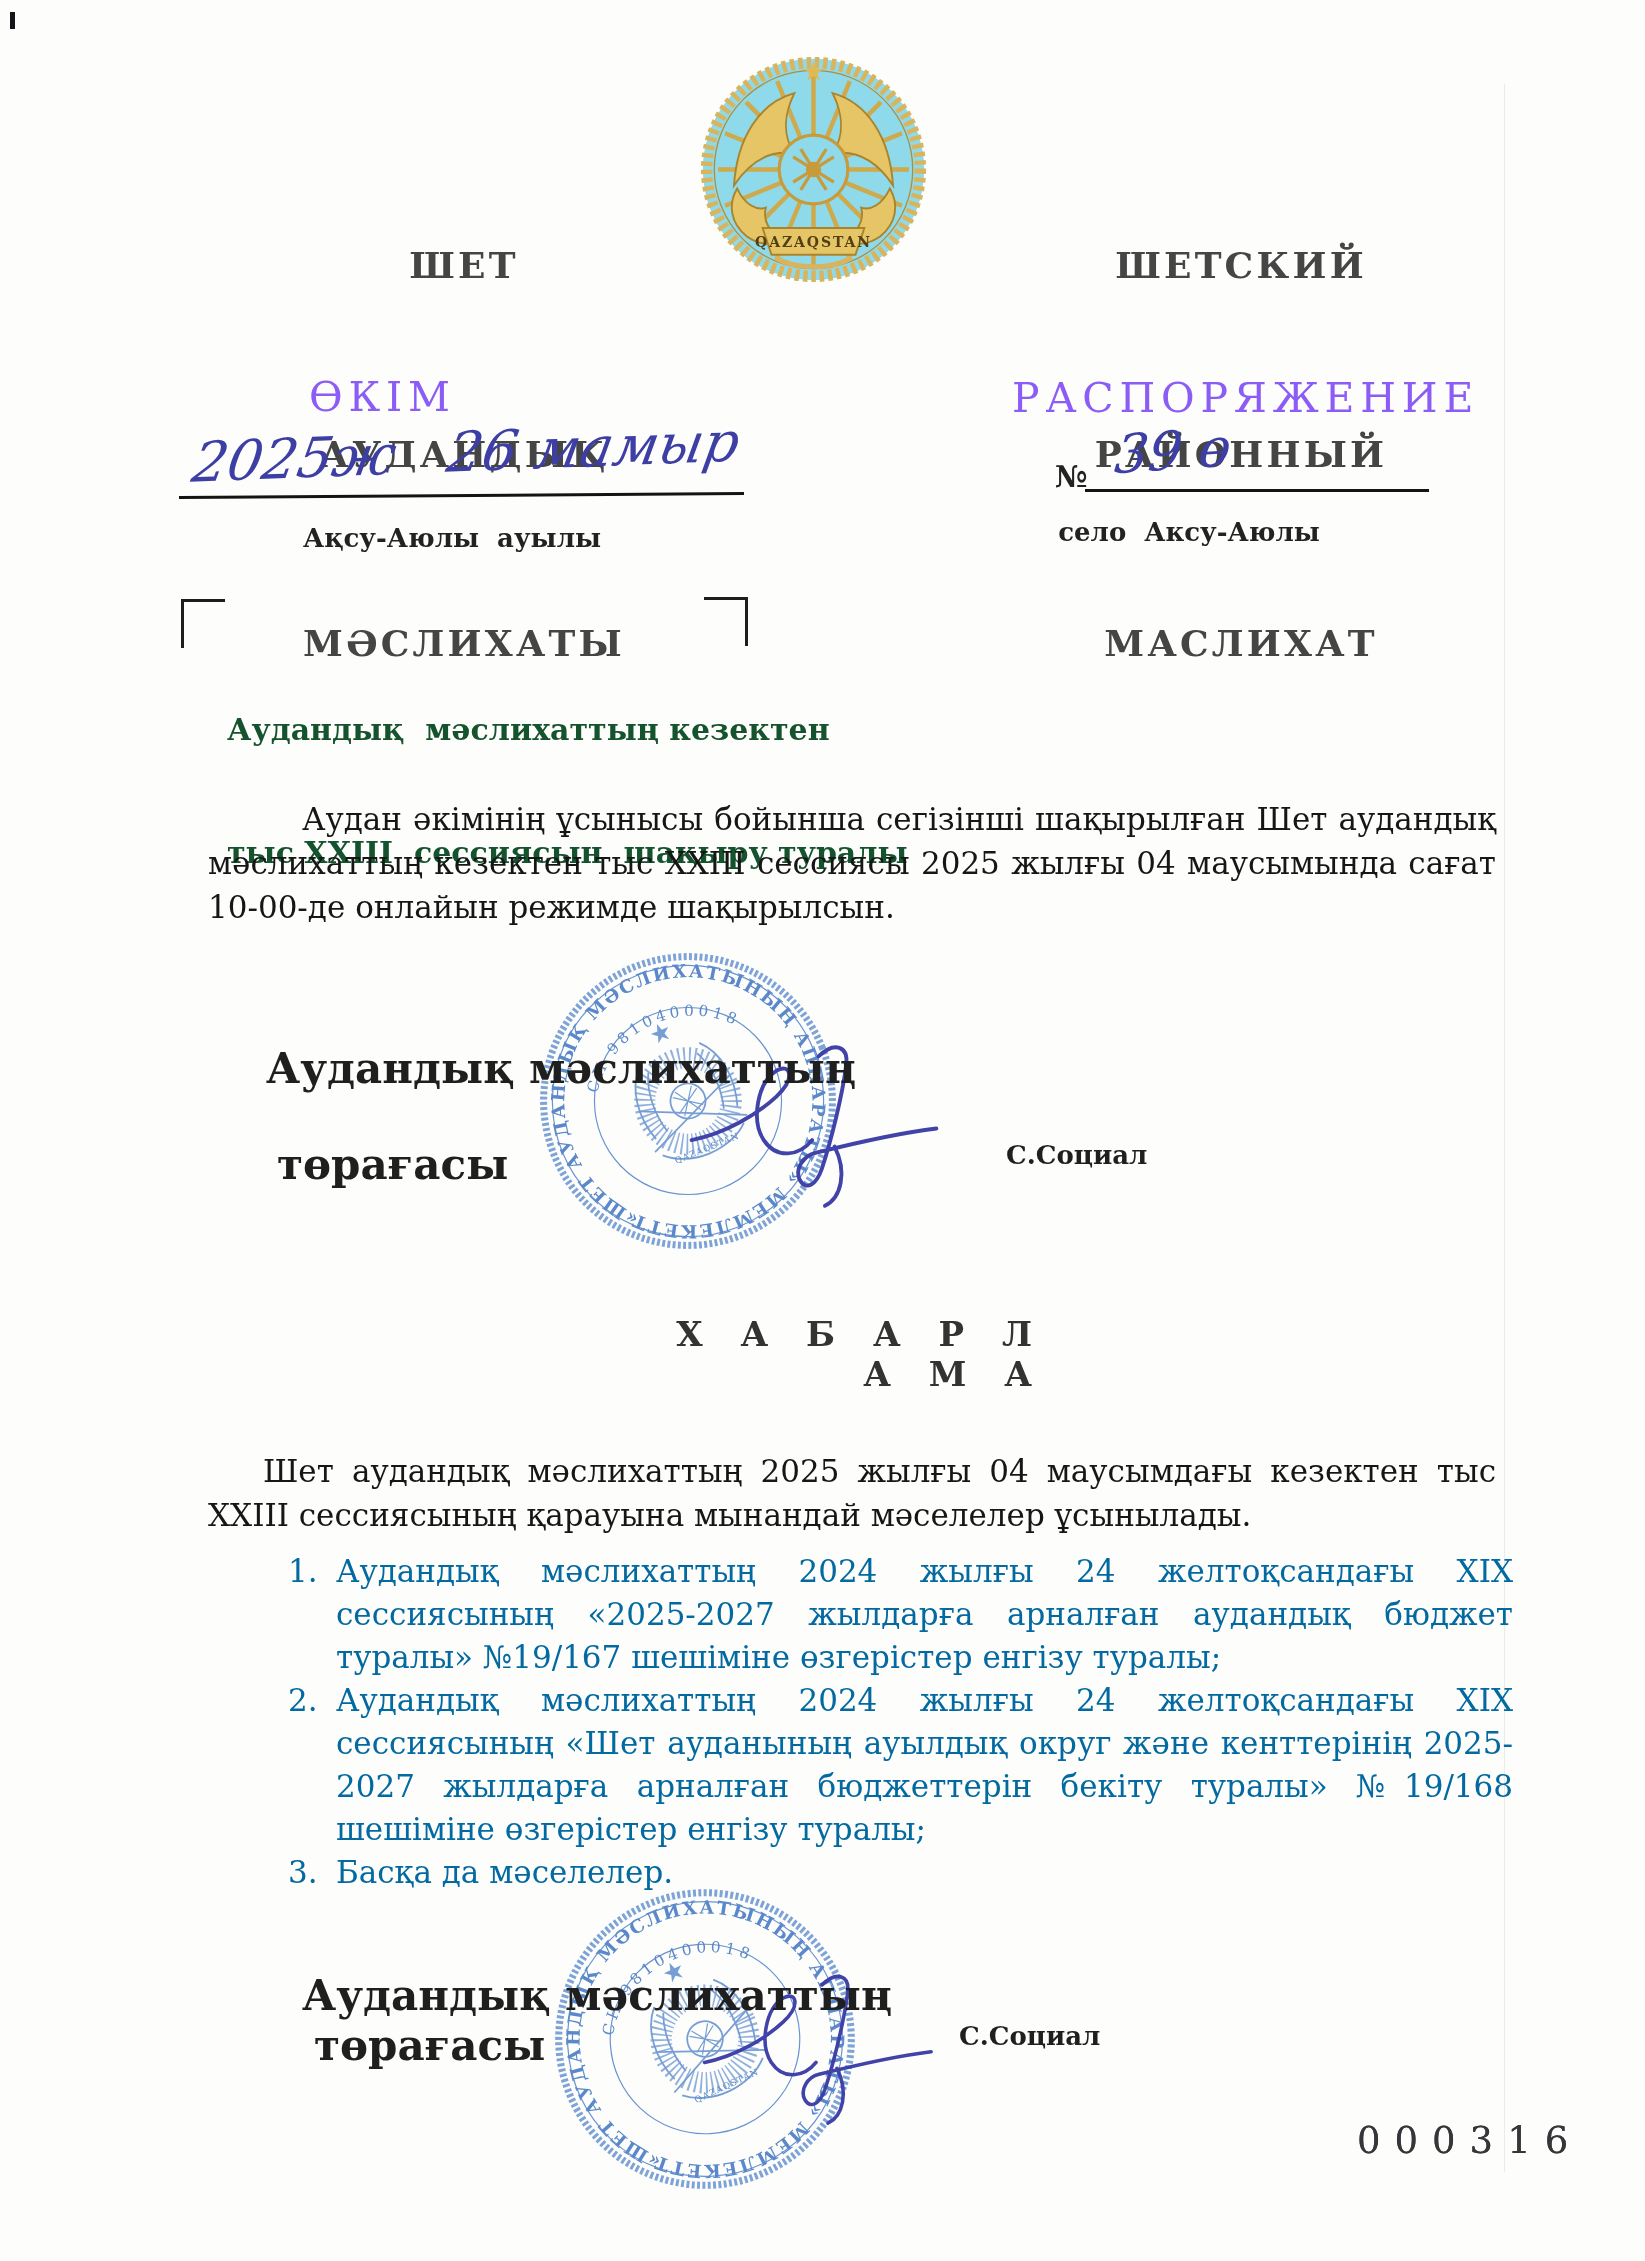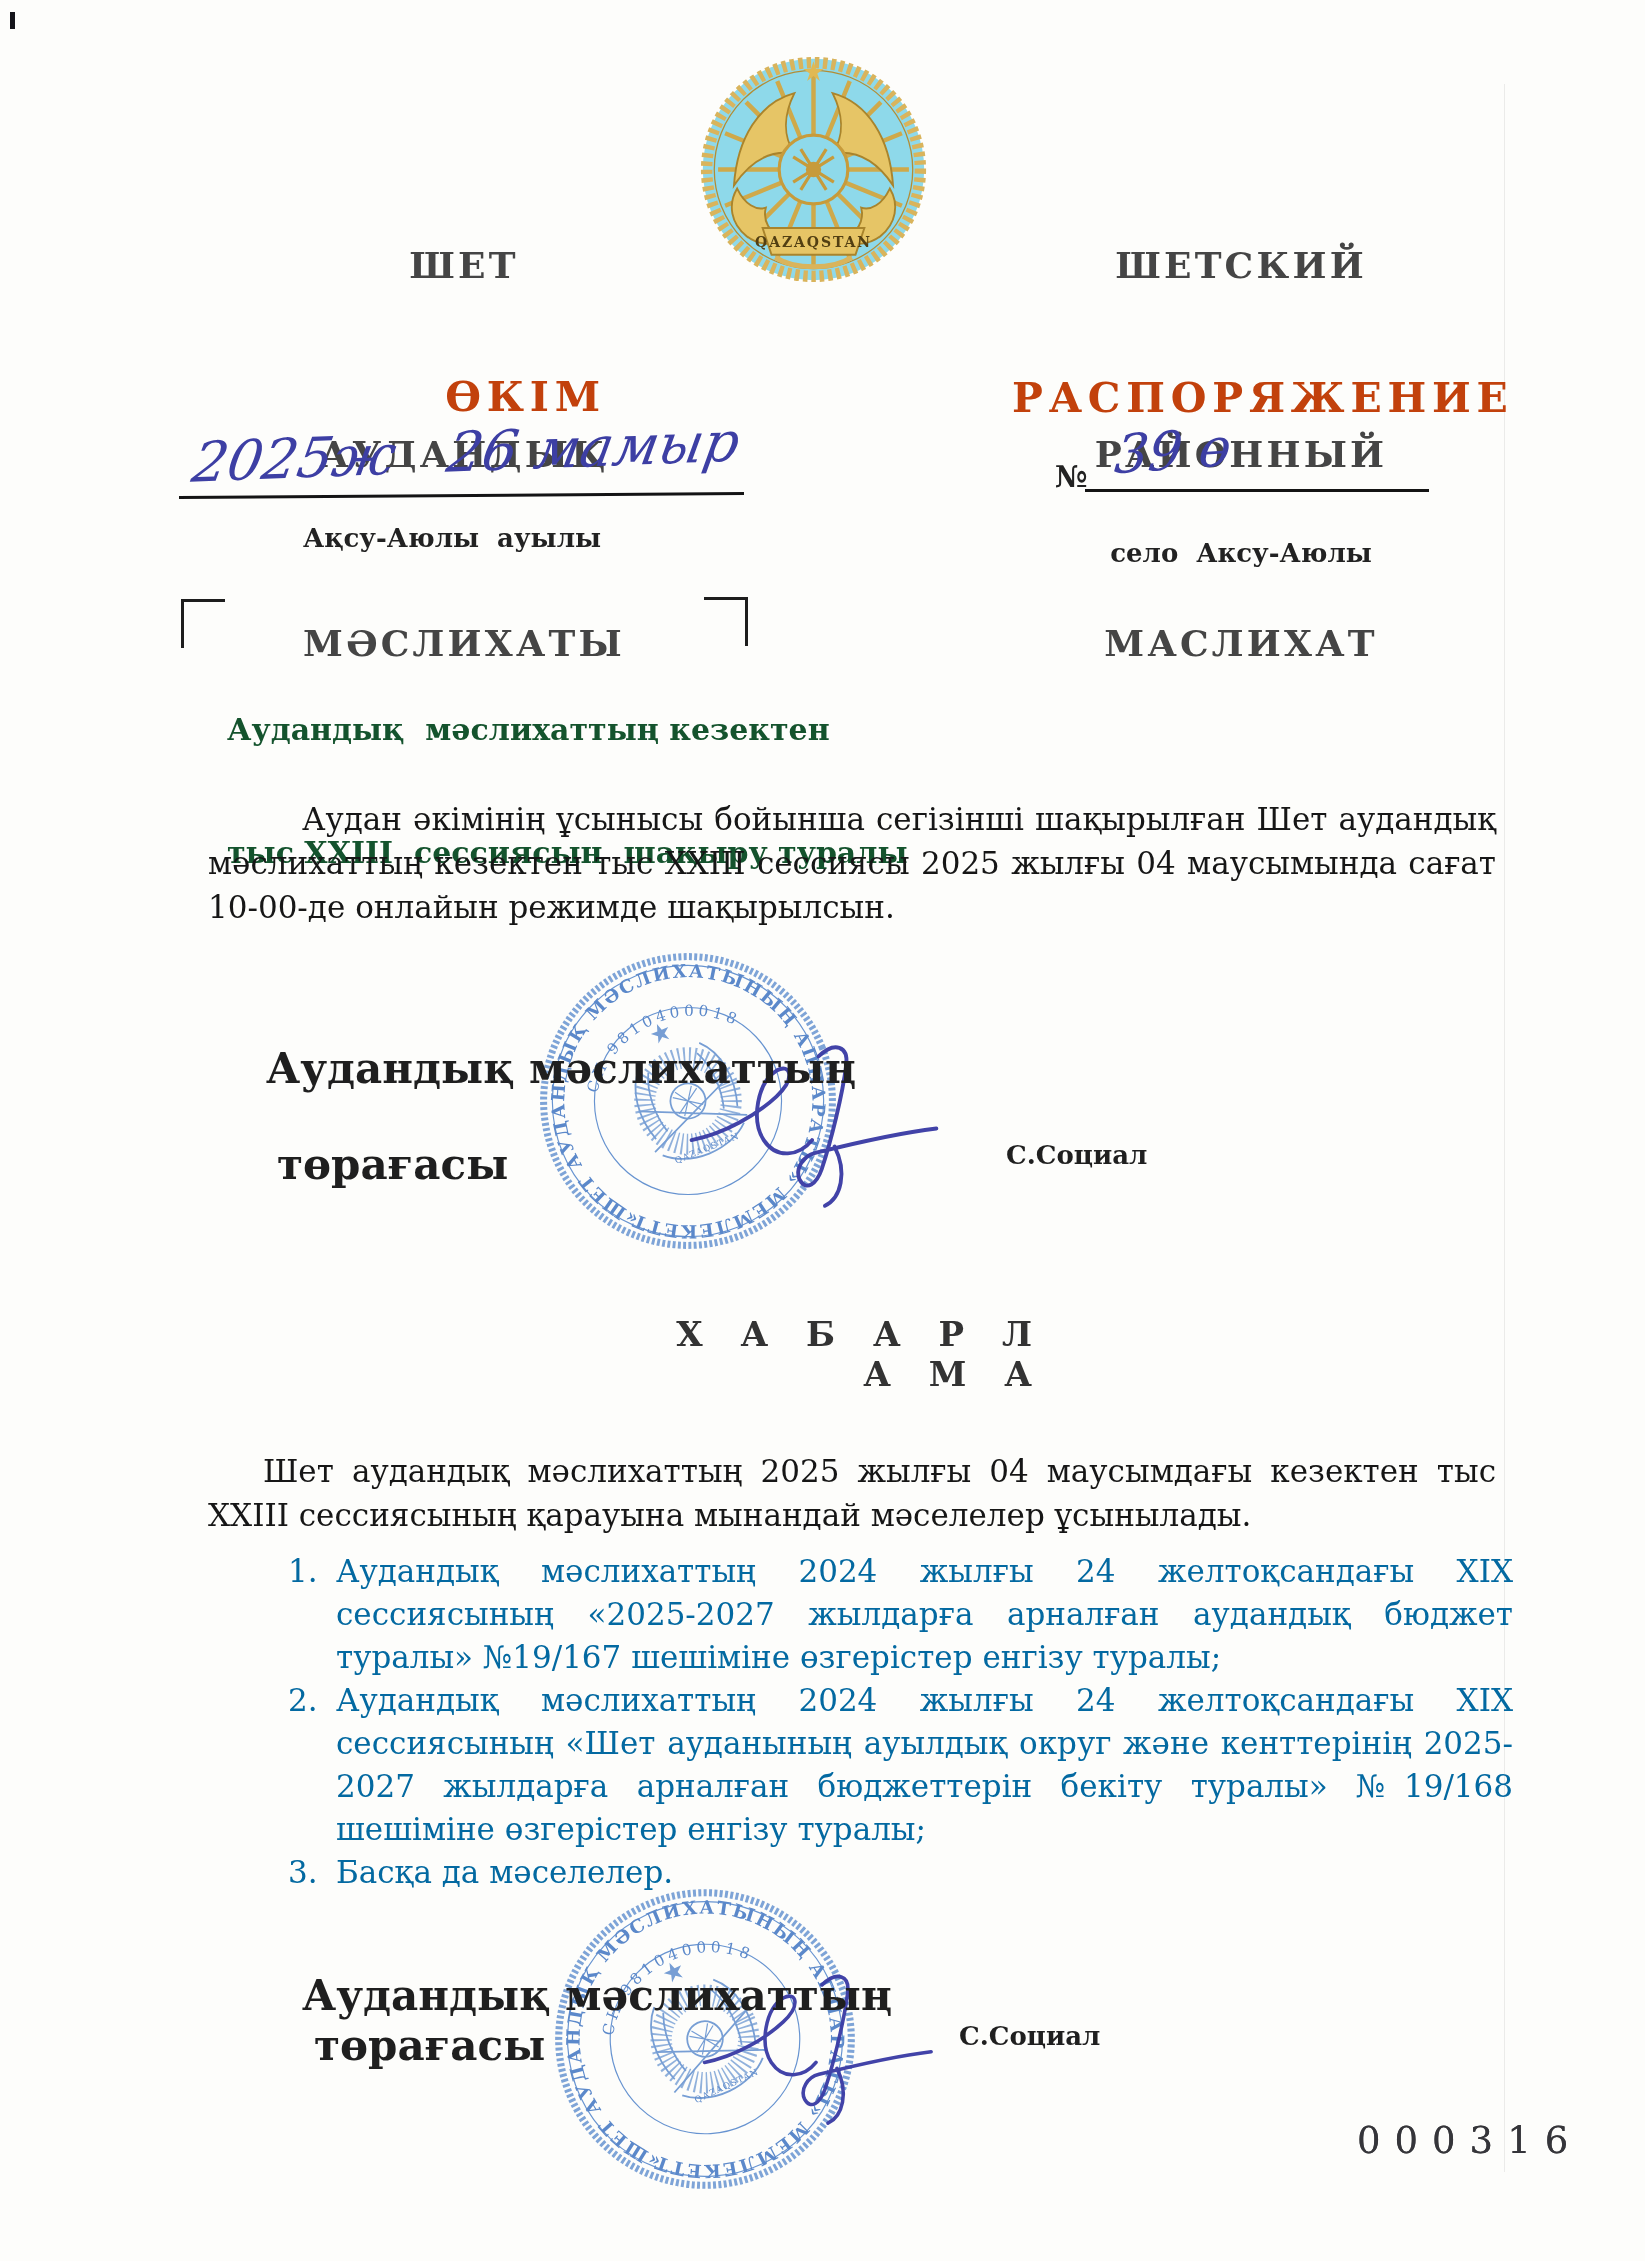--- a/index.html
+++ b/index.html
@@ -9,21 +9,21 @@
     background:#fdfdfb;
     overflow:hidden;
     font-family:"DejaVu Serif","Liberation Serif",serif;
     color:#1c1c1c;
   }
   .abs{position:absolute;}
   
   .org-block{line-height:63px;font-size:36px;font-weight:bold;letter-spacing:3.2px;
     color:#454545;text-align:center;white-space:pre;}
   
-  .doc-kind{font-size:41px;font-weight:bold;letter-spacing:5.8px;color:#c2410c;text-align:right;white-space:pre;}
+  .doc-kind{font-size:41px;font-weight:normal;letter-spacing:5.8px;color:#8b5cf6;text-align:left;white-space:pre;}
   
   .hand{font-style:italic;color:#3d3fa4;white-space:pre;
     font-family:"DejaVu Serif","Liberation Serif",serif;}
   .hand-date{font-size:55px;transform:rotate(-2.2deg) skewX(-12deg);}
   .hand-num{font-size:53px;transform:rotate(-4deg) skewX(-10deg);}
   .ink-line{background:#141414;height:3.2px;}
   .place{font-size:26px;font-weight:bold;text-align:center;white-space:pre;color:#222;}
   .num-sign{font-size:30px;font-weight:bold;color:#222;}
   
   .bracket{width:41px;height:46px;}
@@ -97,21 +97,21 @@
   <div class="abs doc-kind" style="left:309px;top:373px;width:297px;">ӨКІМ</div>
   <div class="abs doc-kind" style="left:1012px;top:374px;width:464px;">РАСПОРЯЖЕНИЕ</div>
 
   <div class="abs hand hand-date" style="left:193px;top:420px;">2025ж   26 мамыр</div>
   <div class="abs ink-line" style="left:179px;top:494px;width:565px;transform:rotate(-0.4deg);"></div>
   <div class="abs place" style="left:303px;top:523px;width:297px;">Ақсу-Аюлы  ауылы</div>
 
   <div class="abs num-sign" style="left:1055px;top:459px;">№</div>
   <div class="abs hand hand-num" style="left:1115px;top:420px;">39 ө</div>
   <div class="abs ink-line" style="left:1085px;top:489px;width:344px;"></div>
-  <div class="abs place" style="left:1096px;top:517px;width:290px;margin-top:21px;">село  Аксу-Аюлы</div>
+  <div class="abs place" style="left:1044px;top:517px;width:290px;">село  Аксу-Аюлы</div>
 
   <div class="abs bracket bracket-l" style="left:181px;top:599px;"></div>
   <div class="abs bracket bracket-r" style="left:704px;top:597px;"></div>
 
   <div class="abs doc-title" style="left:227px;top:627px;width:748px;">
     <div>Аудандық  мәслихаттың кезектен</div>
     <div>тыс XXIII  сессиясын  шақыру туралы</div>
   </div>
 
   <div class="abs par indent" style="left:208px;top:797px;width:1288px;">Аудан әкімінің ұсынысы бойынша сегізінші шақырылған Шет аудандық мәслихаттың кезектен тыс XXIII сессиясы 2025 жылғы 04 маусымында сағат 10-00-де онлайын режимде шақырылсын.</div>

